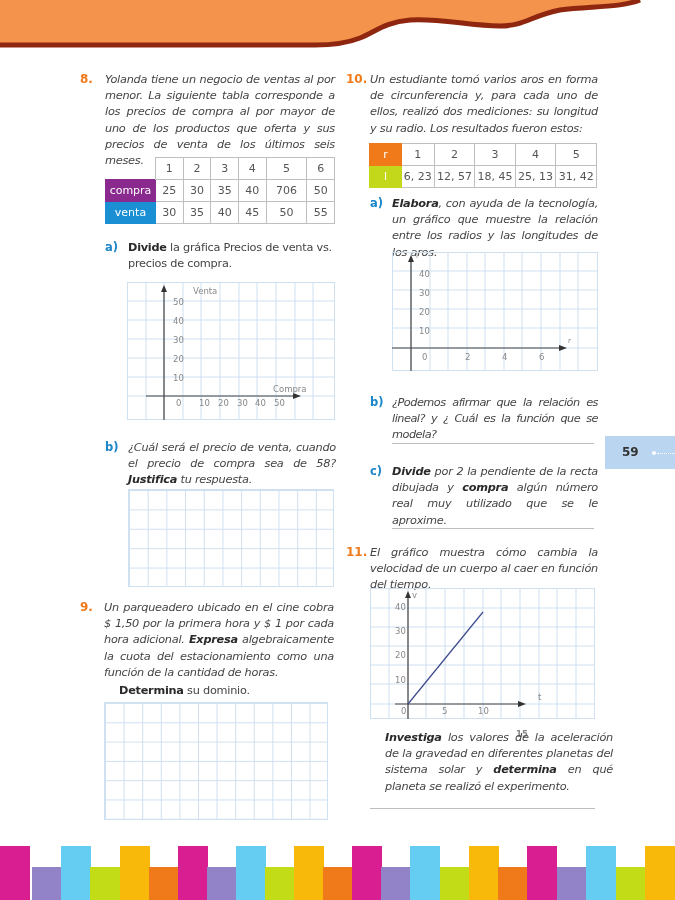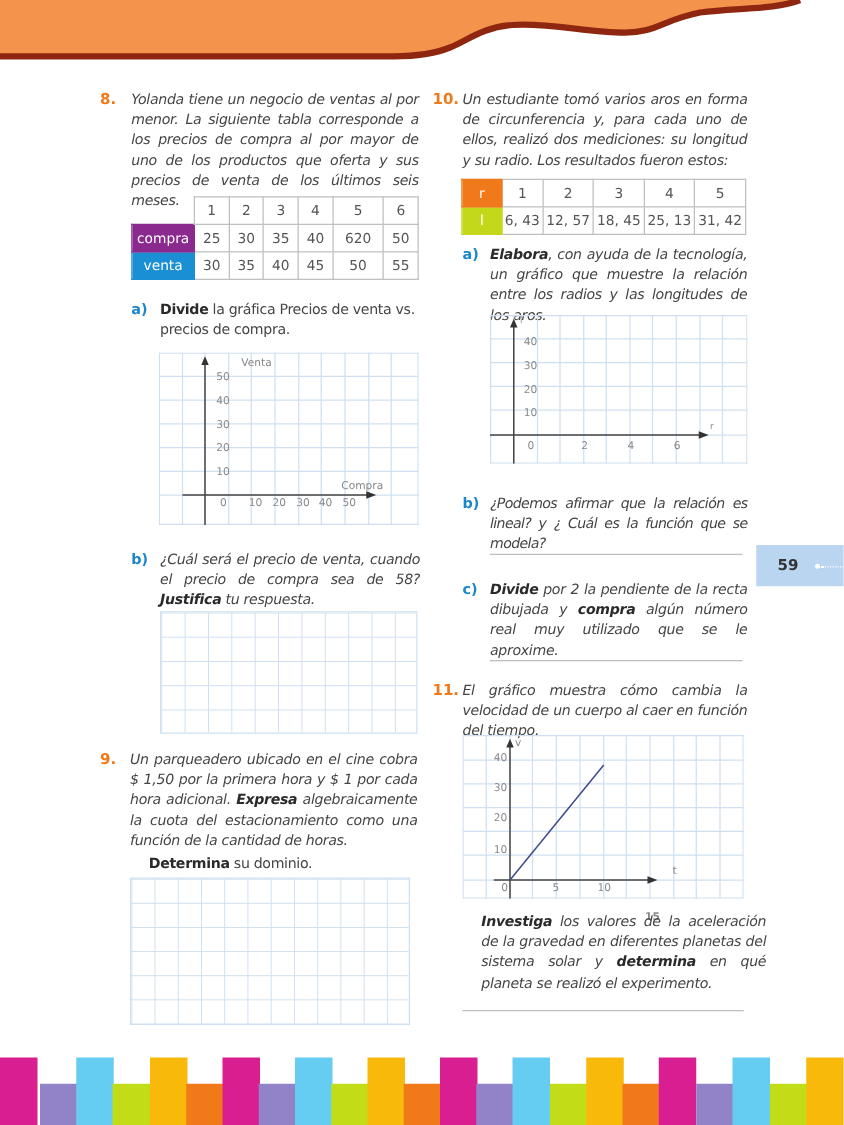--- a/index.html
+++ b/index.html
@@ -46,21 +46,21 @@
     <td>4</td>
     <td>5</td>
     <td>6</td>
   </tr>
   <tr>
     <td style="background:#8a2a8f;color:#fff;border-color:#8a2a8f;">compra</td>
     <td>25</td>
     <td>30</td>
     <td>35</td>
     <td>40</td>
-    <td>620</td>
+    <td>706</td>
     <td>50</td>
   </tr>
   <tr>
     <td style="background:#1a8fd4;color:#fff;border-color:#1a8fd4;">venta</td>
     <td>30</td>
     <td>35</td>
     <td>40</td>
     <td>45</td>
     <td>50</td>
     <td>55</td>
@@ -144,21 +144,21 @@
       <tr>
     <td style="width:32px;background:#f07a1a;color:#fff;border-color:#f07a1a;">r</td>
     <td>1</td>
     <td>2</td>
     <td>3</td>
     <td>4</td>
     <td>5</td>
   </tr>
   <tr>
     <td style="background:#c3d81a;color:#fff;border-color:#c3d81a;">l</td>
-    <td>6, 43</td>
+    <td>6, 23</td>
     <td>12, 57</td>
     <td>18, 45</td>
     <td>25, 13</td>
     <td>31, 42</td>
   </tr>
 </tbody>
   </table>
 
 <span class="abs sub" style="left:370px;top:196px;">a)</span>
 <p class="abs txt just" style="left:392px;top:196px;width:206px;">

